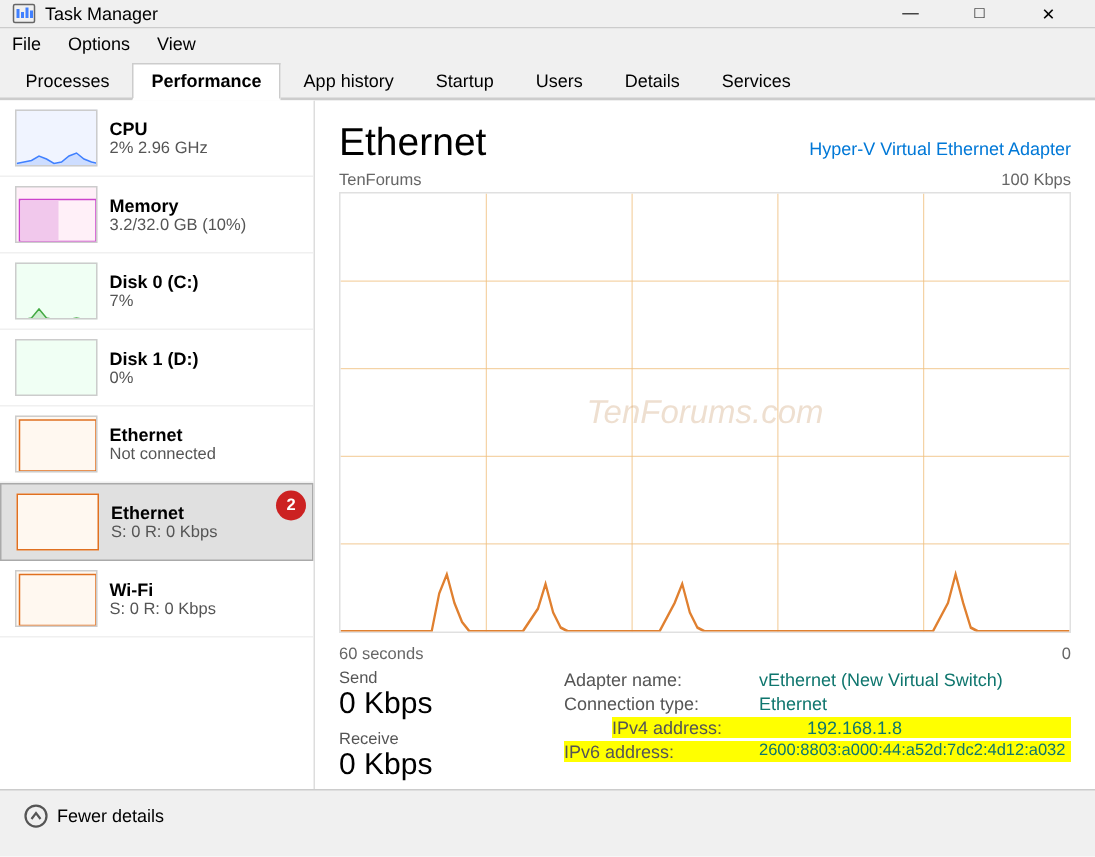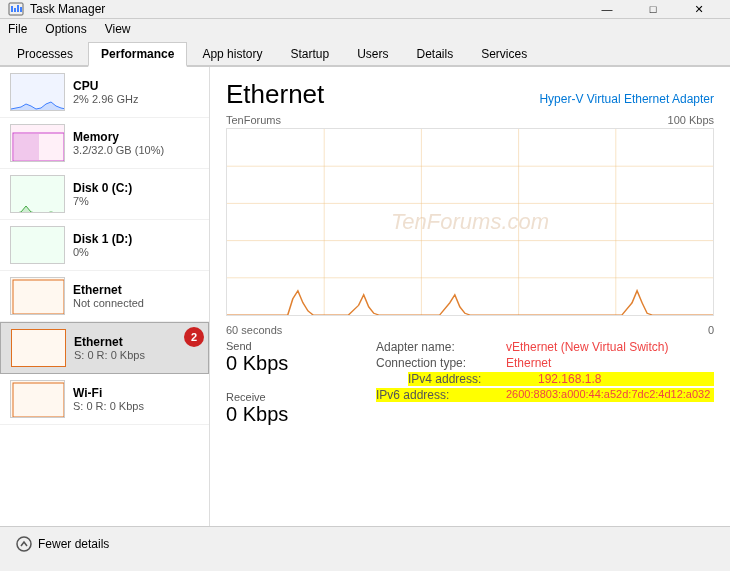--- a/index.html
+++ b/index.html
@@ -100,21 +100,21 @@
       align-items: baseline;
       margin-bottom: 4px;
     }
     .detail-title { font-size: 26px; font-weight: 300; }
     .detail-subtitle { font-size: 12px; color: #0078d7; }
     
     .chart-area {
       border: 1px solid #e0e0e0;
       background: #fff;
       position: relative;
-      height: 188px;
+      height: 294px;
       margin-bottom: 8px;
     }
     
     .chart-label-top {
       display: flex;
       justify-content: space-between;
       font-size: 11px;
       color: #666;
       margin-bottom: 2px;
     }
@@ -143,21 +143,21 @@
     
     .info-table {
       flex: 1;
       font-size: 12px;
     }
     .info-row {
       display: flex;
       margin-bottom: 2px;
     }
     .info-key { color: #555; min-width: 130px; }
-    .info-val { color: #ef4444; }
+    .info-val { color: #0f766e; }
 
     .stats-info-area {
       display: flex;
       gap: 20px;
       margin-top: 4px;
     }
     .stats-col { min-width: 130px; }
     
     .bottom-bar {
       height: 34px;
@@ -373,21 +373,21 @@
       <span>0</span>
     </div>
 
     <div class="stats-info-area">
 
       <div class="stats-col">
         <div class="stat-block">
           <div class="stat-label">Send</div>
           <div class="stat-value">0 Kbps</div>
         </div>
-        <div class="stat-block" style="margin-top:16px;">
+        <div class="stat-block" style="margin-top:6px;">
           <div class="stat-label">Receive</div>
           <div class="stat-value">0 Kbps</div>
         </div>
       </div>
 
       <div class="info-table">
         <div class="info-row">
           <span class="info-key">Adapter name:</span>
           <span class="info-val">vEthernet (New Virtual Switch)</span>
         </div>

